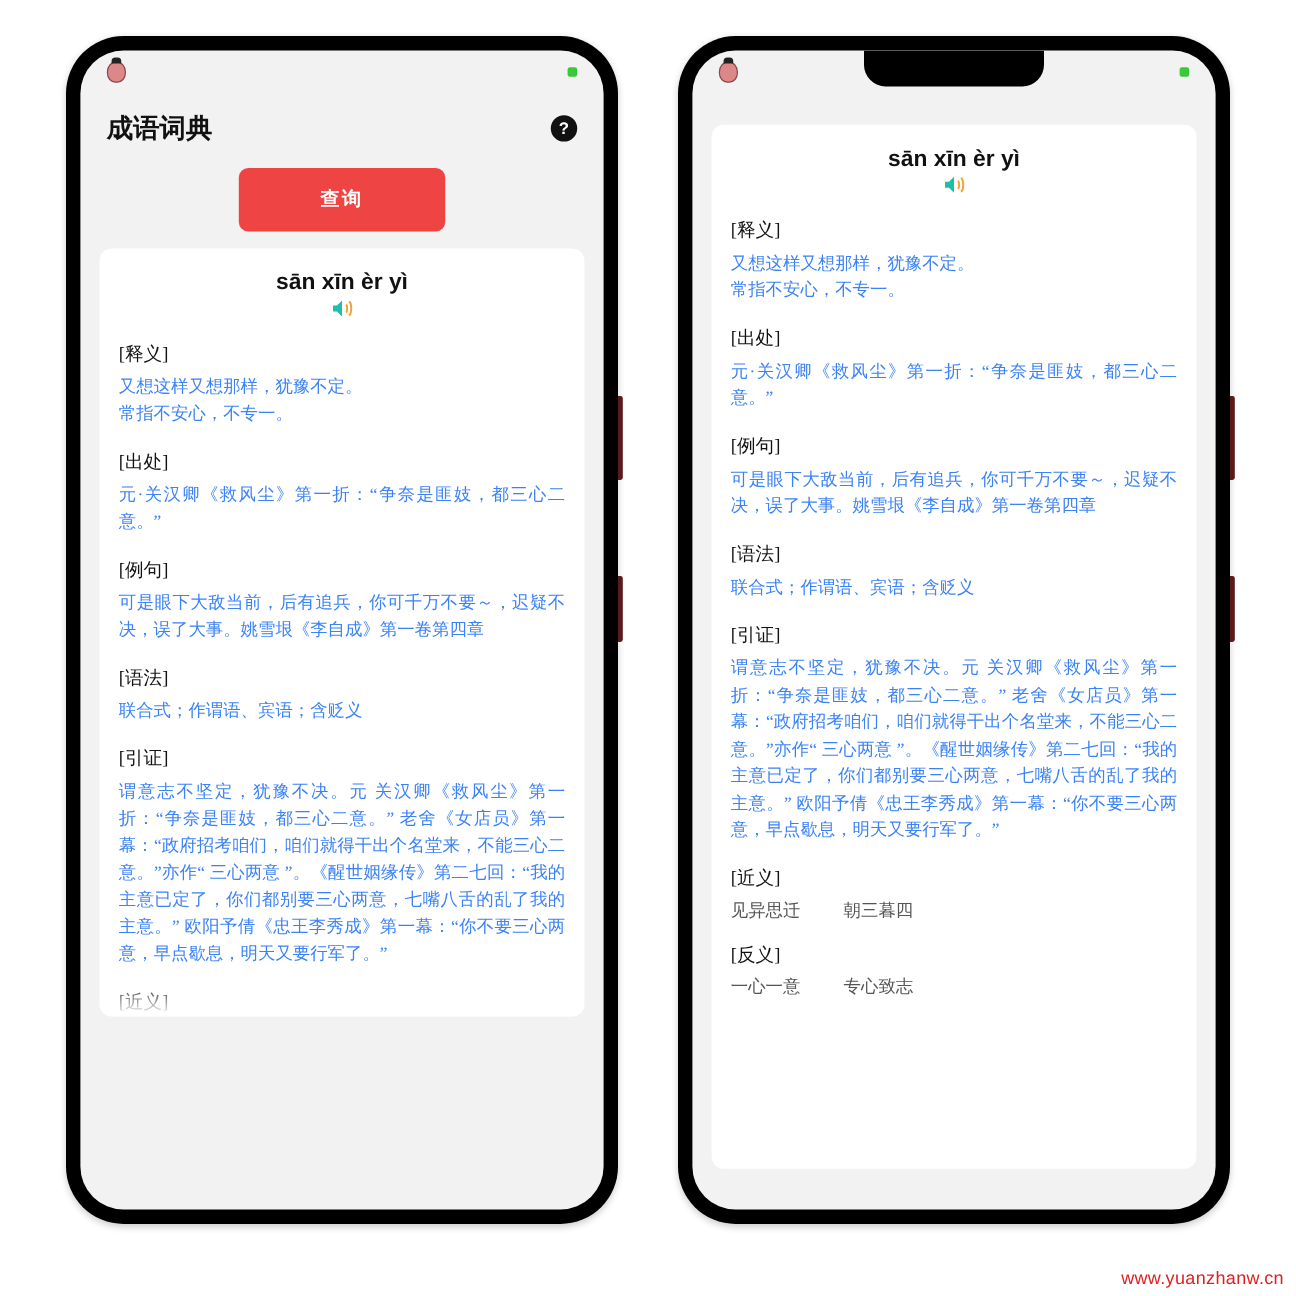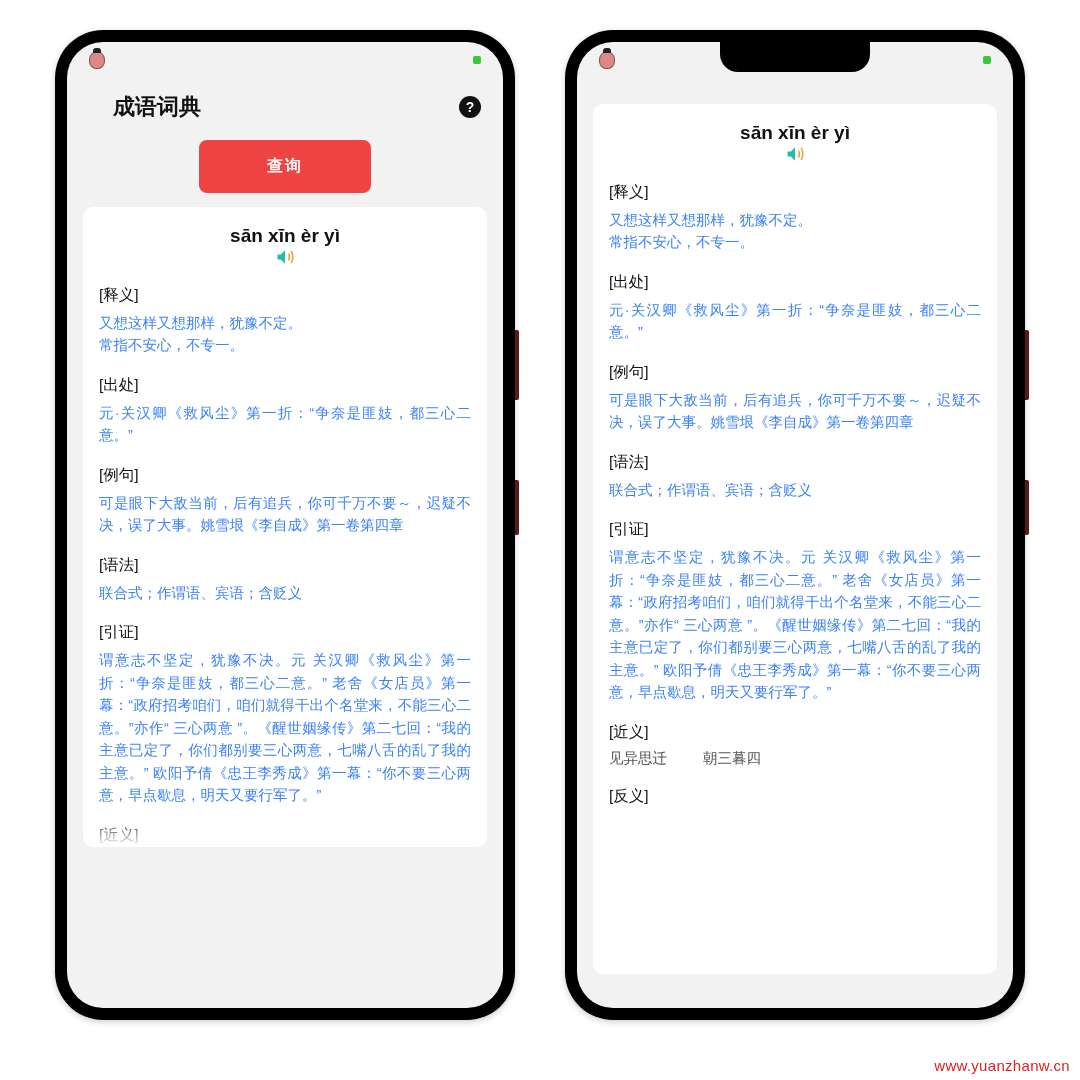--- a/index.html
+++ b/index.html
@@ -73,21 +73,20 @@
     height: 30px;
     background: #000;
     border-radius: 0 0 18px 18px;
     z-index: 5;
   }
   .app-header {
     display: flex;
     align-items: center;
     justify-content: space-between;
     padding: 14px 22px 18px;
-    margin-left: 24px;
   }
   .app-title {
     font-size: 22px;
     font-weight: 700;
     color: #111;
   }
   .help-icon {
     width: 22px; height: 22px; border-radius: 50%;
     background: #111; color: #fff;
     display:flex; align-items:center; justify-content:center;
@@ -131,21 +130,21 @@
     margin-bottom: 18px;
     flex-direction: column;
   }
   .pinyin {
     font-size: 19px;
     font-weight: 700;
     color: #111;
     font-family: Arial, sans-serif;
   }
   .speaker-icon svg { display:block; }
-  .section { margin-bottom: 18px; }
+  .section { margin-bottom: 18px; font-family: Liberation Serif, serif; }
   .section:last-child { margin-bottom: 0; }
   .sec-label {
     font-size: 15.5px;
     color: #111;
     font-weight: 500;
     margin-bottom: 6px;
   }
   .sec-body {
     font-size: 14.5px;
     color: #3b82f6;
@@ -293,19 +292,23 @@
         </div>
         <div class="section">
           <div class="sec-label">[近义]</div>
           <div class="word-row">
             <span>见异思迁</span>
             <span>朝三暮四</span>
           </div>
         </div>
         <div class="section">
           <div class="sec-label">[反义]</div>
+          <div class="word-row">
+            <span>一心一意</span>
+            <span>专心致志</span>
+          </div>
         </div>
       </div>
     </div>
   </div>
 </div>
 
 <div class="watermark">www.yuanzhanw.cn</div>
 
 </body></html>

